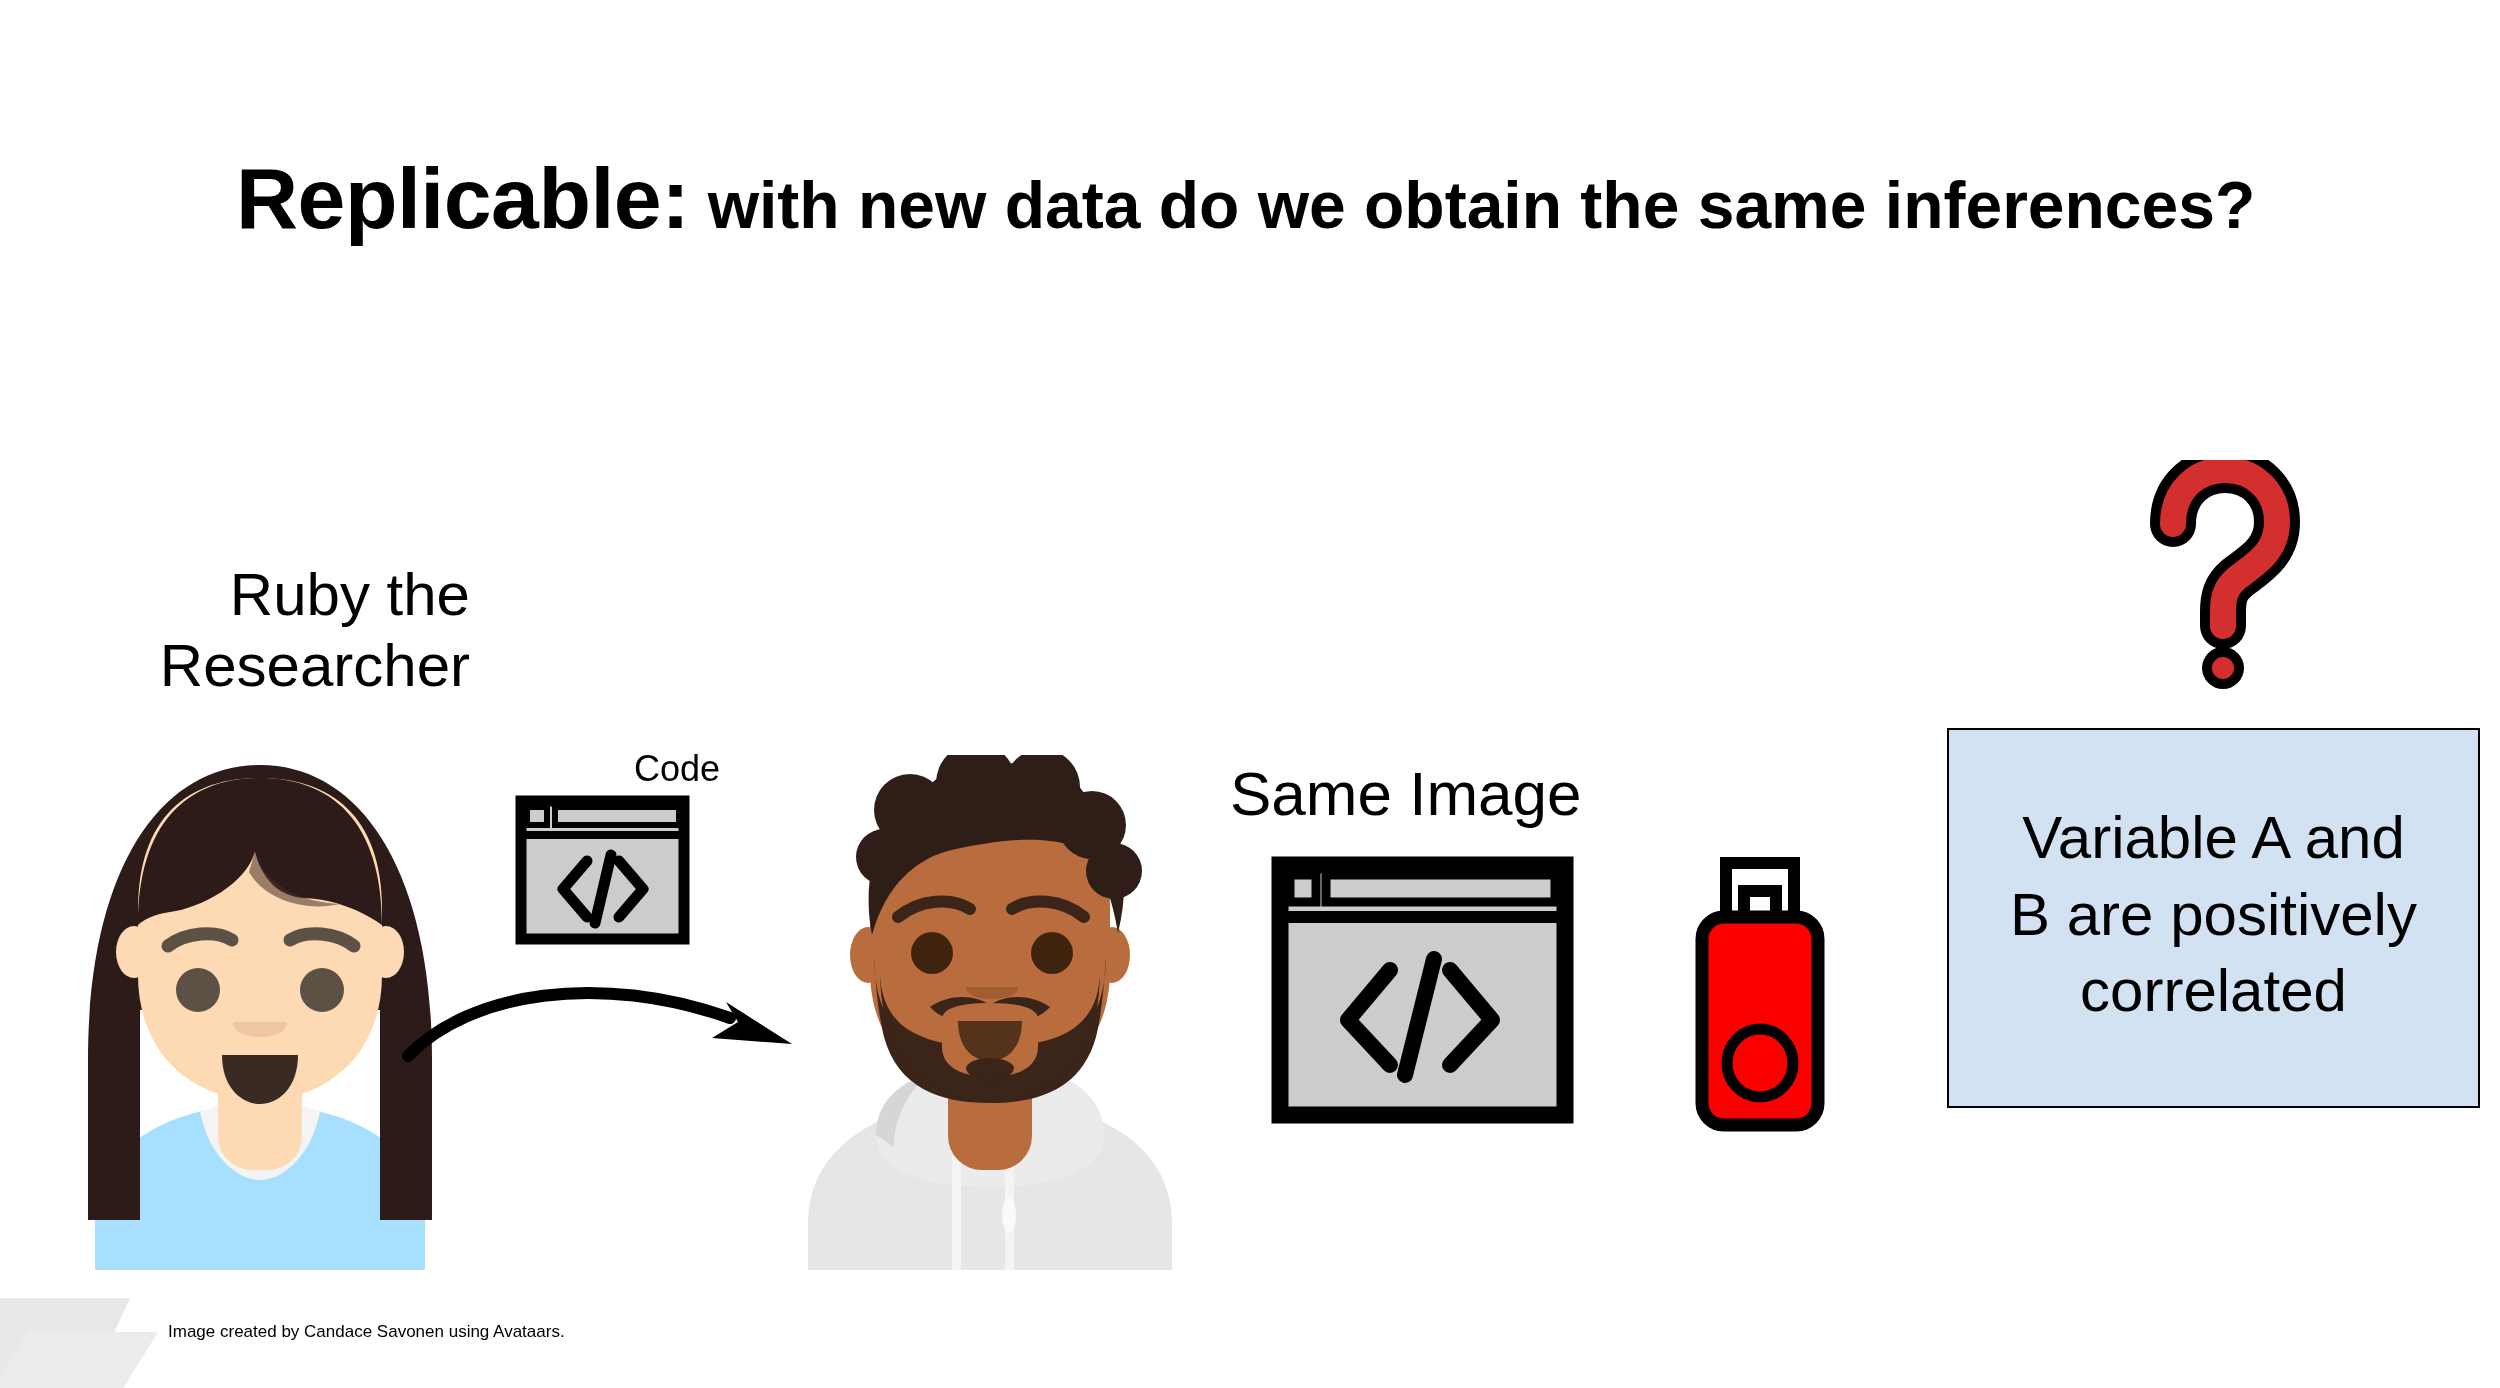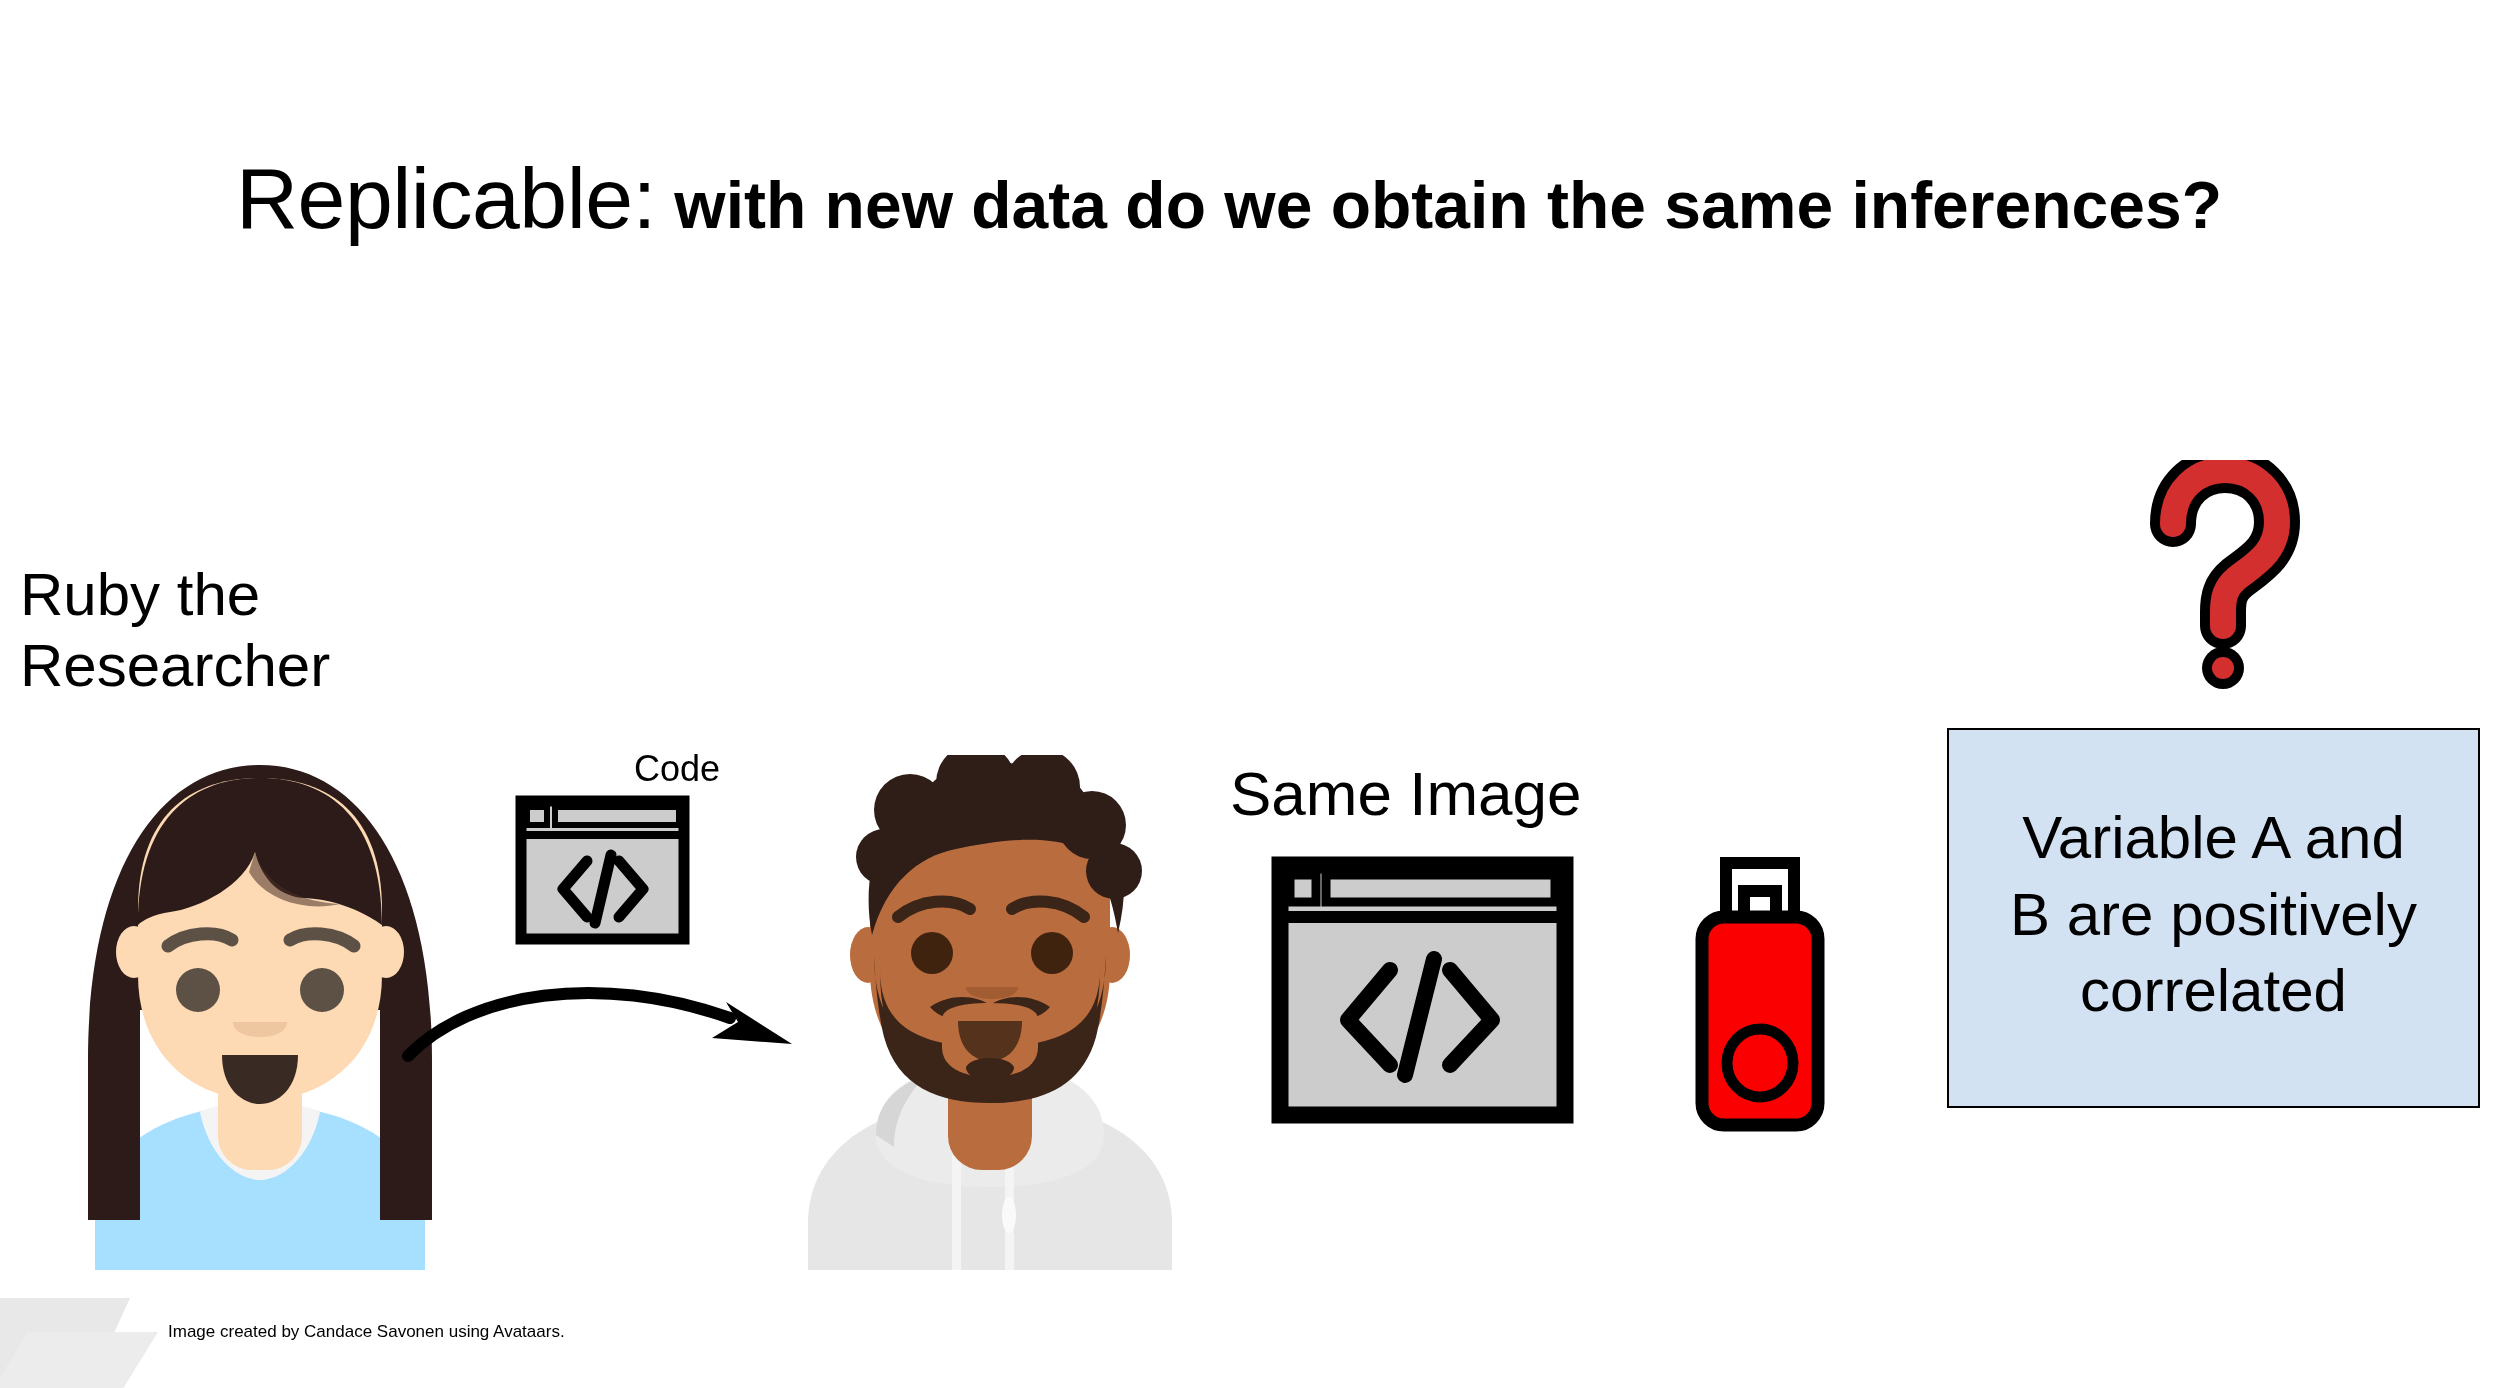--- a/index.html
+++ b/index.html
@@ -22,34 +22,34 @@
   
   #title {
     position: absolute;
     left: 236px;
     top: 155px;
     width: 2070px;
     white-space: nowrap;
     line-height: 1.0;
   }
   #title .strong {
-    font-weight: normal;
+    font-weight: bold;
     font-size: 86px;
     letter-spacing: -0.5px;
   }
   #title .rest {
     font-weight: bold;
     font-size: 66px;
     letter-spacing: 0px;
   }
 
   
   .person-label {
     position: absolute;
-    text-align: left;
+    text-align: right;
     font-size: 60px;
     line-height: 1.18;
     color: #000;
     white-space: pre-line;
   }
   #ruby-label { left: 20px; top: 560px; width: 450px; }
   #avi-label  { left: 760px; top: 560px; width: 460px; }
 
   
   .item-caption {

